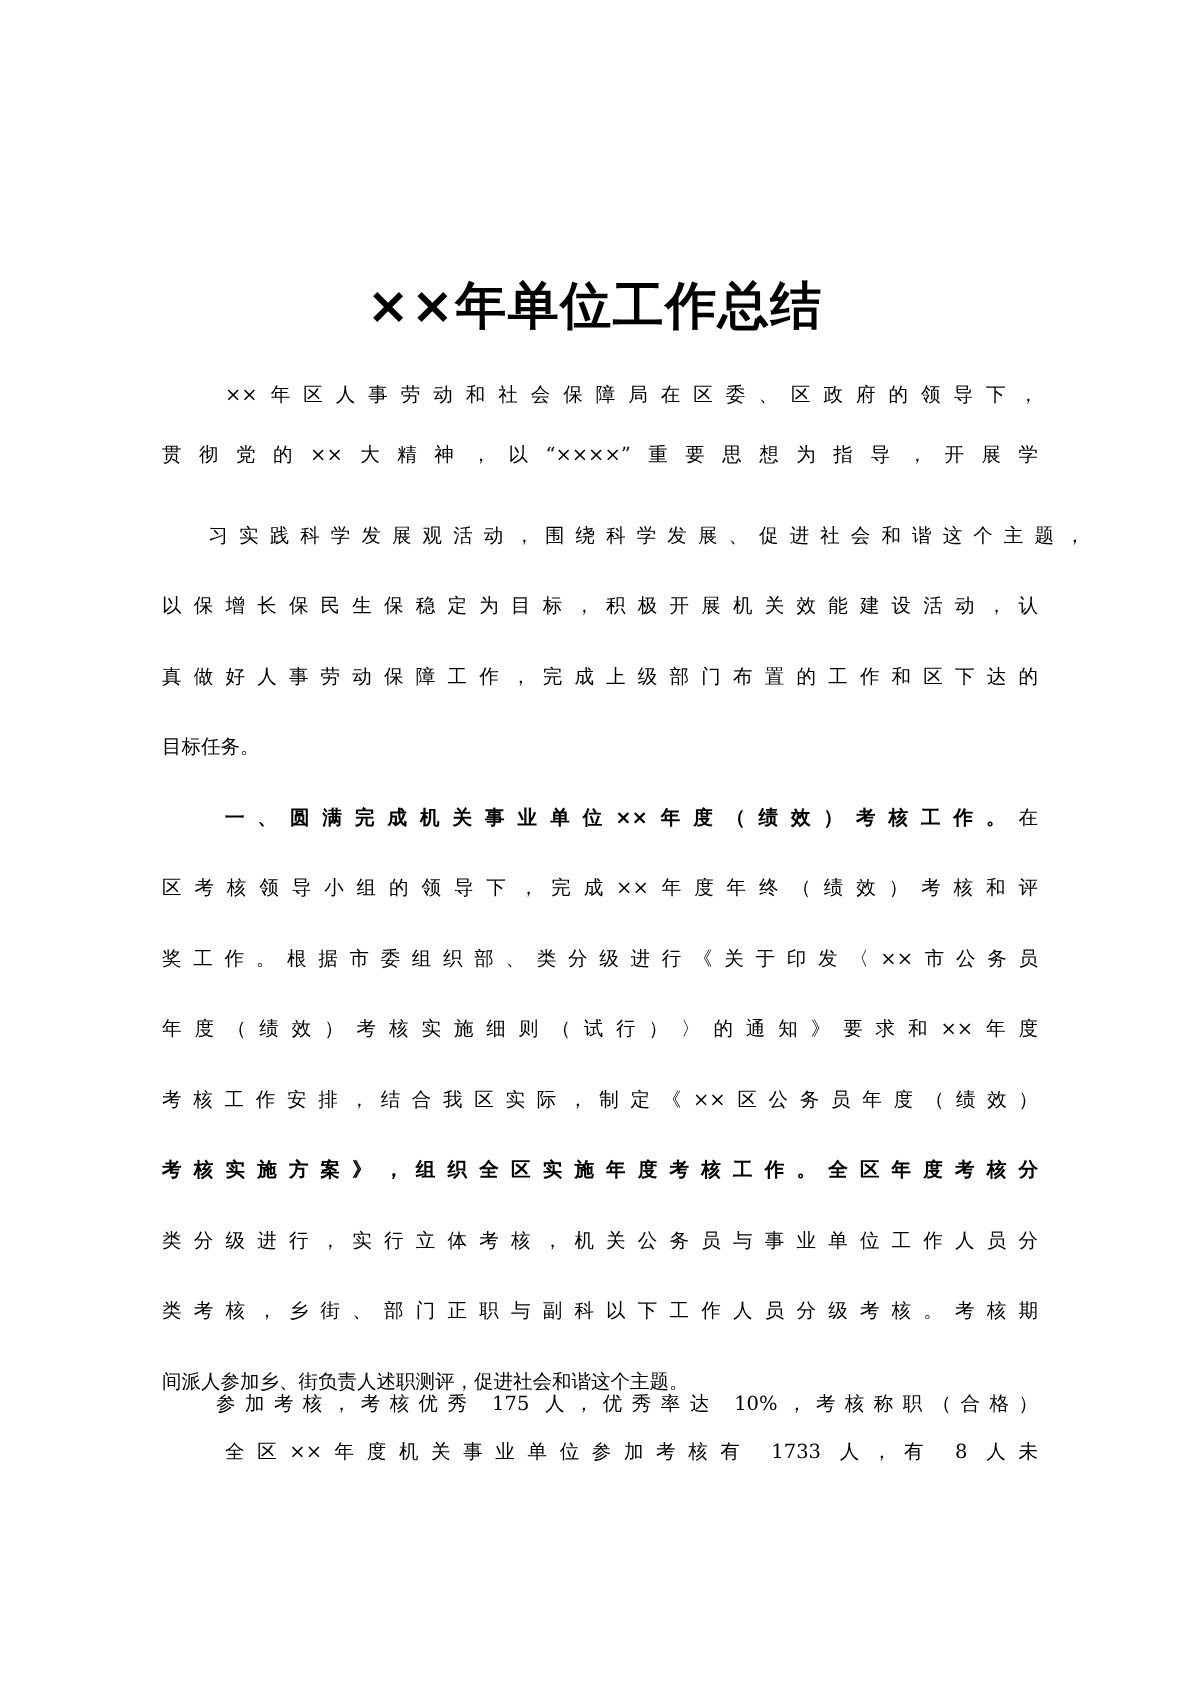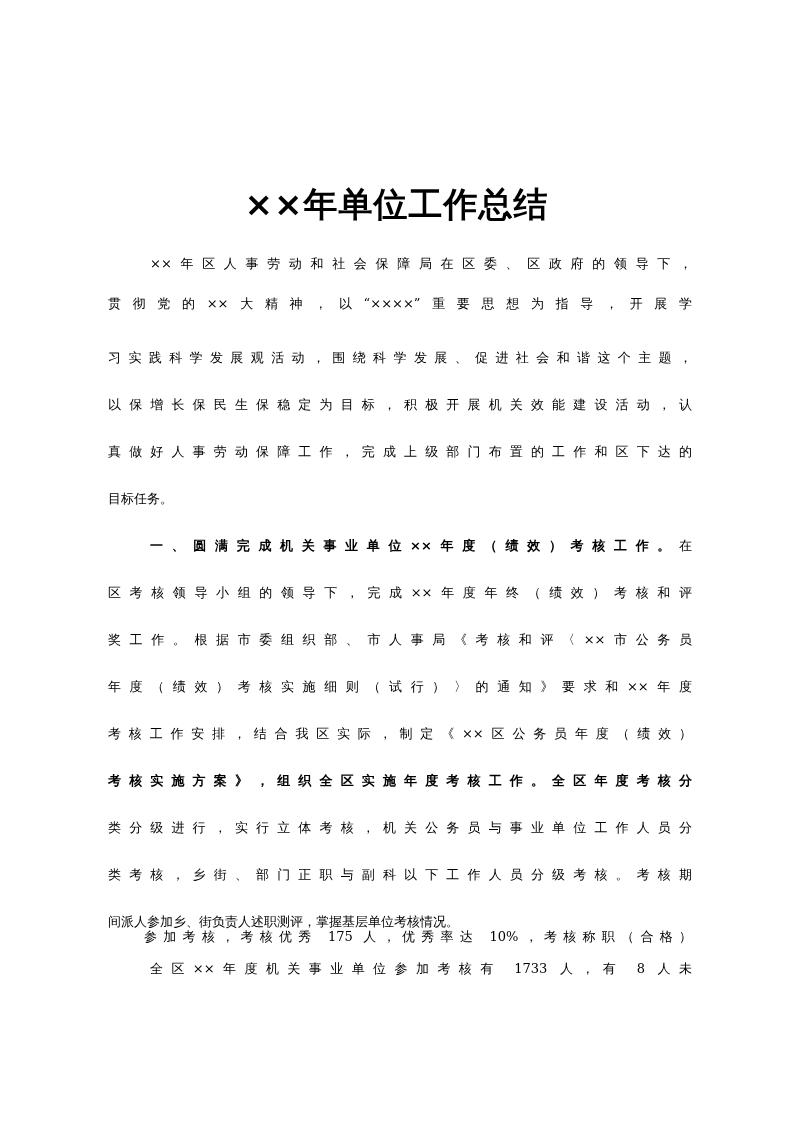--- a/index.html
+++ b/index.html
@@ -58,39 +58,39 @@
   </style>
 </head>
 <body>
 
 <div class="page">
 
   <div class="title">××年单位工作总结</div>
 
   <div class="line indent" style="top:244px;">××年区人事劳动和社会保障局在区委、区政府的领导下，</div>
   <div class="line" style="top:284px;">贯彻党的××大精神，以“××××”重要思想为指导，开展学</div>
-  <div class="line" style="top:338px;">习实践科学发展观活动，围绕科学发展、促进社会和谐这个主题，</div>
+  <div class="line" style="top:338px;margin-left:31px;">习实践科学发展观活动，围绕科学发展、促进社会和谐这个主题，</div>
   <div class="line" style="top:385px;">以保增长保民生保稳定为目标，积极开展机关效能建设活动，认</div>
   <div class="line" style="top:432px;">真做好人事劳动保障工作，完成上级部门布置的工作和区下达的</div>
   <div class="line last" style="top: 479px;">
     <span style="position: relative; top: 0px;">目标任务。</span>
   </div>
 
   <div class="line indent" style="top: 526px;">
     <span class="bold">一、圆满完成机关事业单位××年度（绩效）考核工作。</span><span>在</span>
   </div>
   <div class="line" style="top: 573px;">区考核领导小组的领导下，完成××年度年终（绩效）考核和评</div>
-  <div class="line" style="top: 620px;">奖工作。根据市委组织部、市人事局《考核和评〈××市公务员</div>
+  <div class="line" style="top: 620px;">奖工作。根据市委组织部、类分级进行《关于印发〈××市公务员</div>
   <div class="line" style="top: 667px;">年度（绩效）考核实施细则（试行）〉的通知》要求和××年度</div>
   <div class="line" style="top: 714px;">考核工作安排，结合我区实际，制定《××区公务员年度（绩效）</div>
   <div class="line" style="top: 761px; font-weight: bold;">考核实施方案》，组织全区实施年度考核工作。全区年度考核分</div>
   <div class="line" style="top: 808px;">类分级进行，实行立体考核，机关公务员与事业单位工作人员分</div>
   <div class="line" style="top: 855px;">类考核，乡街、部门正职与副科以下工作人员分级考核。考核期</div>
   <div class="line last" style="top: 902px;">
-    <span style="position: relative; top: 0px;">间派人参加乡、街负责人述职测评，掌握基层单位考核情况。</span>
+    <span style="position: relative; top: 0px;">间派人参加乡、街负责人述职测评，促进社会和谐这个主题。</span>
   </div>
 
   <div class="line indent" style="top: 949px;">
     <span style="position: relative; top: 0px;">全区××年度机关事业单位参加考核有 1733 人，有 8 人未</span>
   </div>
   <div class="line" style="top:917px;">
     <span style="position: relative; top: 0px; margin-left: 36px;">参加考核，考核优秀 175 人，优秀率达 10%，考核称职（合格）</span>
   </div>
 
 </div>

